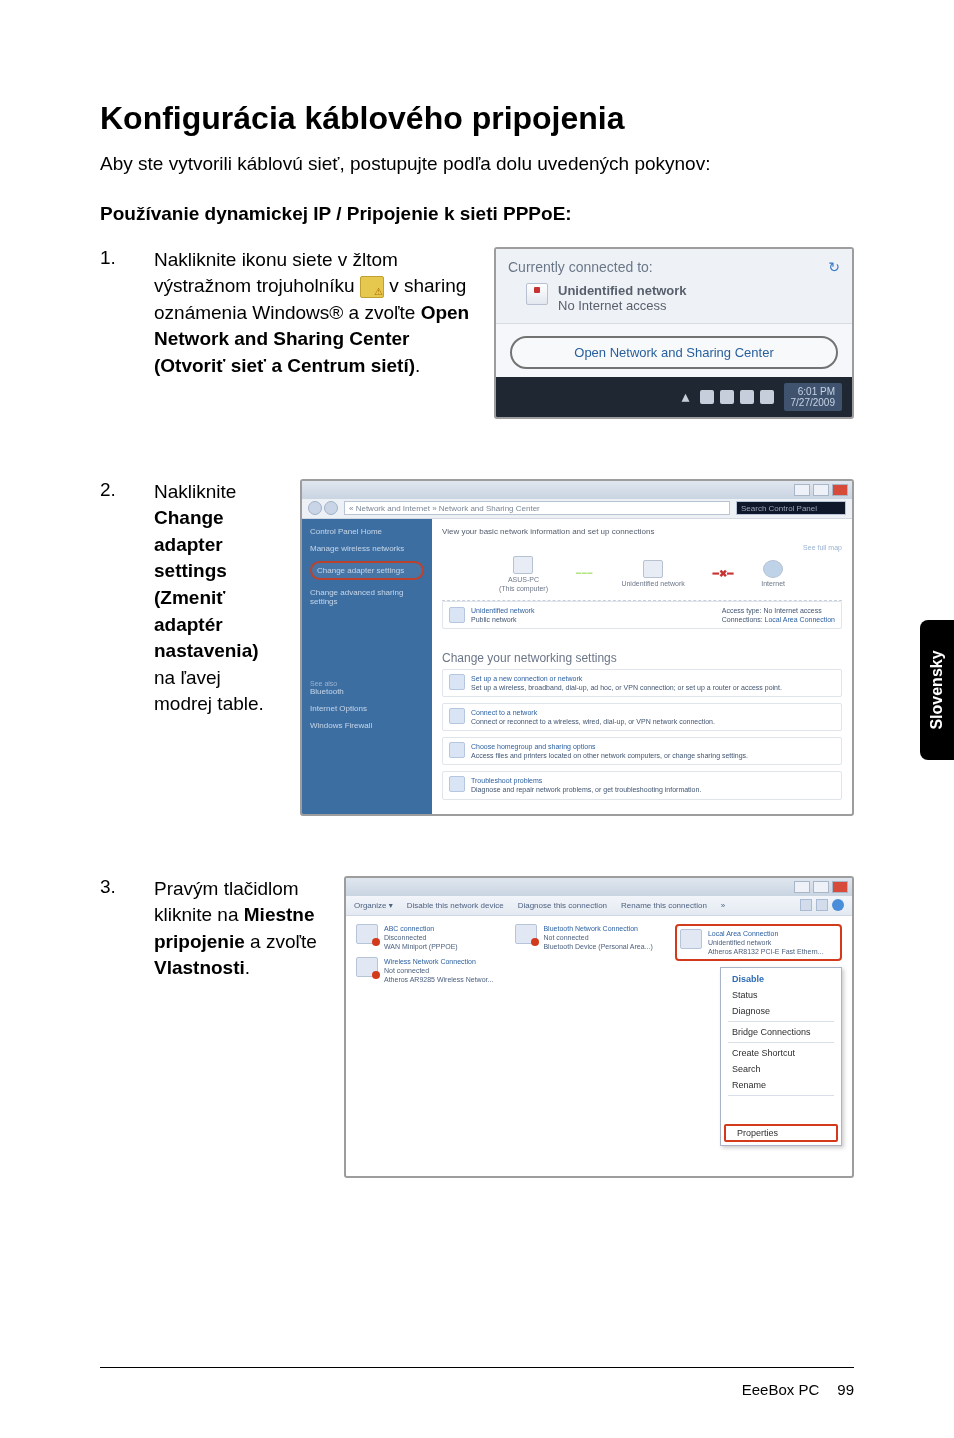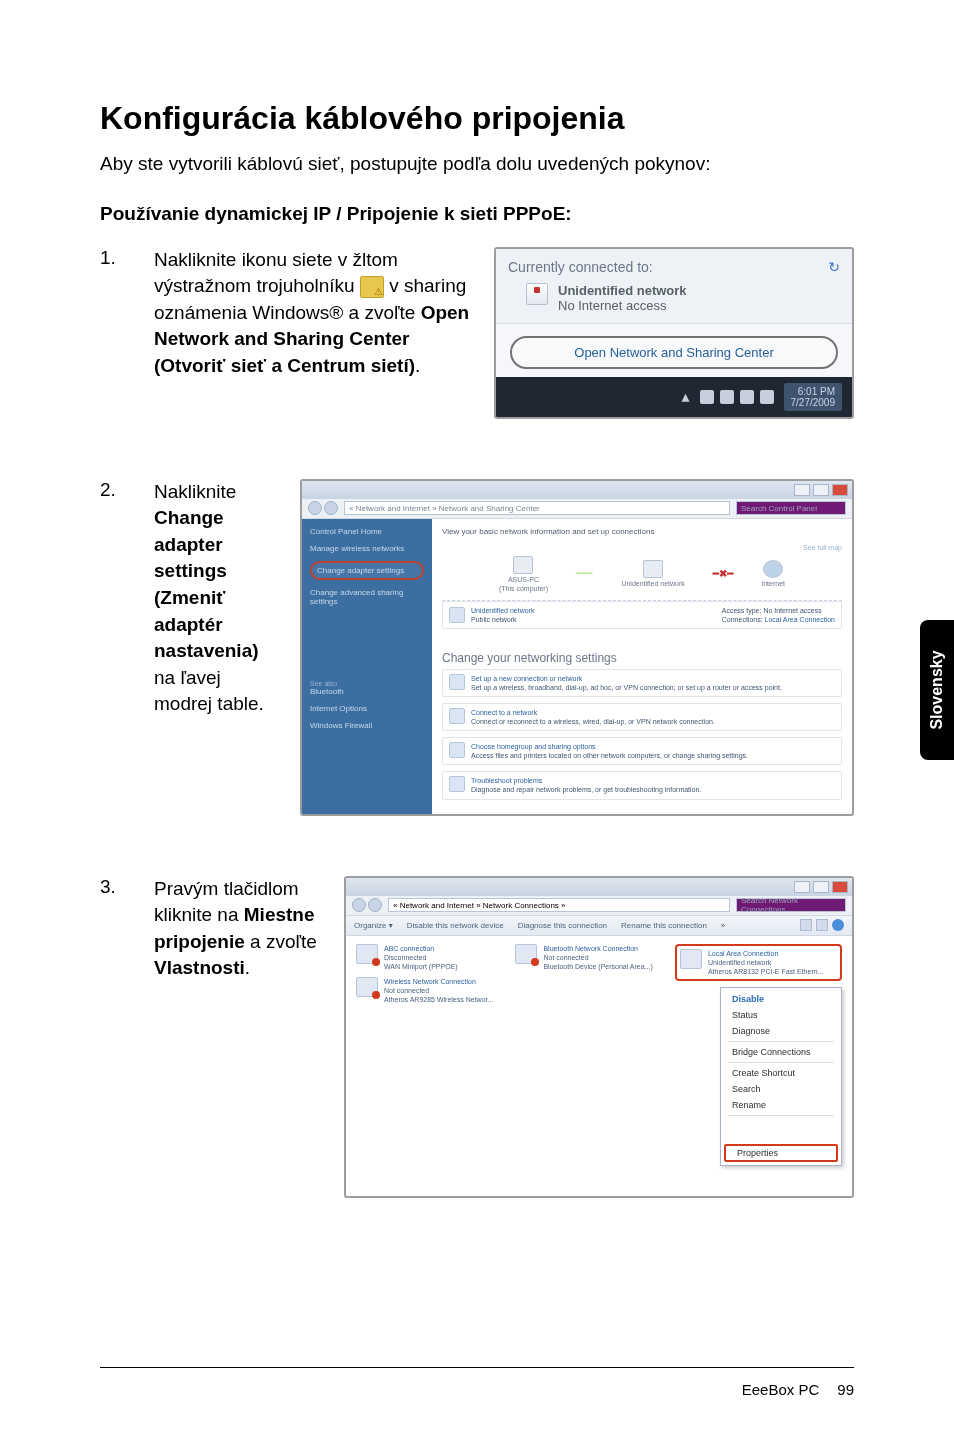--- a/index.html
+++ b/index.html
@@ -180,21 +180,21 @@
       background: #edf1f6;
       border-bottom: 1px solid #d1d8e2;
       display: flex;
       align-items: center;
       padding: 0 6px;
       gap: 6px;
     }
     .addr-arrows { display: flex; gap: 2px; }
     .addr-arr { width: 14px; height: 14px; border-radius: 50%; background: #c9d5e6; border: 1px solid #a0b1c9; }
     .addr-bar { flex: 1; height: 14px; background: #fff; border: 1px solid #b9c4d4; font-size: 8px; padding: 0 4px; display: flex; align-items: center; }
-    .search-bar { width: 110px; height: 14px; background: #701a75; border: 1px solid #b9c4d4; font-size: 8px; padding: 0 4px; display: flex; align-items: center; }
+    .search-bar { width: 110px; height: 14px; background: #0f172a; border: 1px solid #b9c4d4; font-size: 8px; padding: 0 4px; display: flex; align-items: center; }
     .illus-b-body { display: flex; }
     .illus-b-side {
       width: 130px;
       background: #3d6ea1;
       padding: 8px 8px;
       color: #d9e5f4;
     }
     .side-item { font-size: 8px; margin-bottom: 8px; opacity: 0.85; }
     .side-item.sel {
       border: 2px solid #d33a1b;
@@ -457,30 +457,20 @@
       <b>Miestne pripojenie</b>
       <span> a zvoľte </span>
       <b>Vlastnosti</b><span>.</span>
     </div>
     <div class="illustration-c">
       <div class="illus-b-title">
         <div class="wbtn"></div>
         <div class="wbtn"></div>
         <div class="wbtn red"></div>
       </div>
-      <div class="illus-b-addr">
-        <div class="addr-arrows">
-          <div class="addr-arr"></div>
-          <div class="addr-arr"></div>
-        </div>
-        <div class="addr-bar">« Network and Internet » Network Connections »</div>
-        <div class="search-bar" style="color:#9aa7b9;">
-          <span>Search Network Connections</span>
-        </div>
-      </div>
       <div class="c-toolbar">
         <span>Organize ▾</span>
         <span>Disable this network device</span>
         <span>Diagnose this connection</span>
         <span>Rename this connection</span>
         <span>»</span>
         <span style="margin-left:auto;display:flex;gap:4px;">
           <span style="width:12px;height:12px;background:#d2dceb;border:1px solid #a9bad5;"></span>
           <span style="width:12px;height:12px;background:#d2dceb;border:1px solid #a9bad5;"></span>
           <span style="width:12px;height:12px;background:#4a8dd8;border-radius:50%;"></span>

